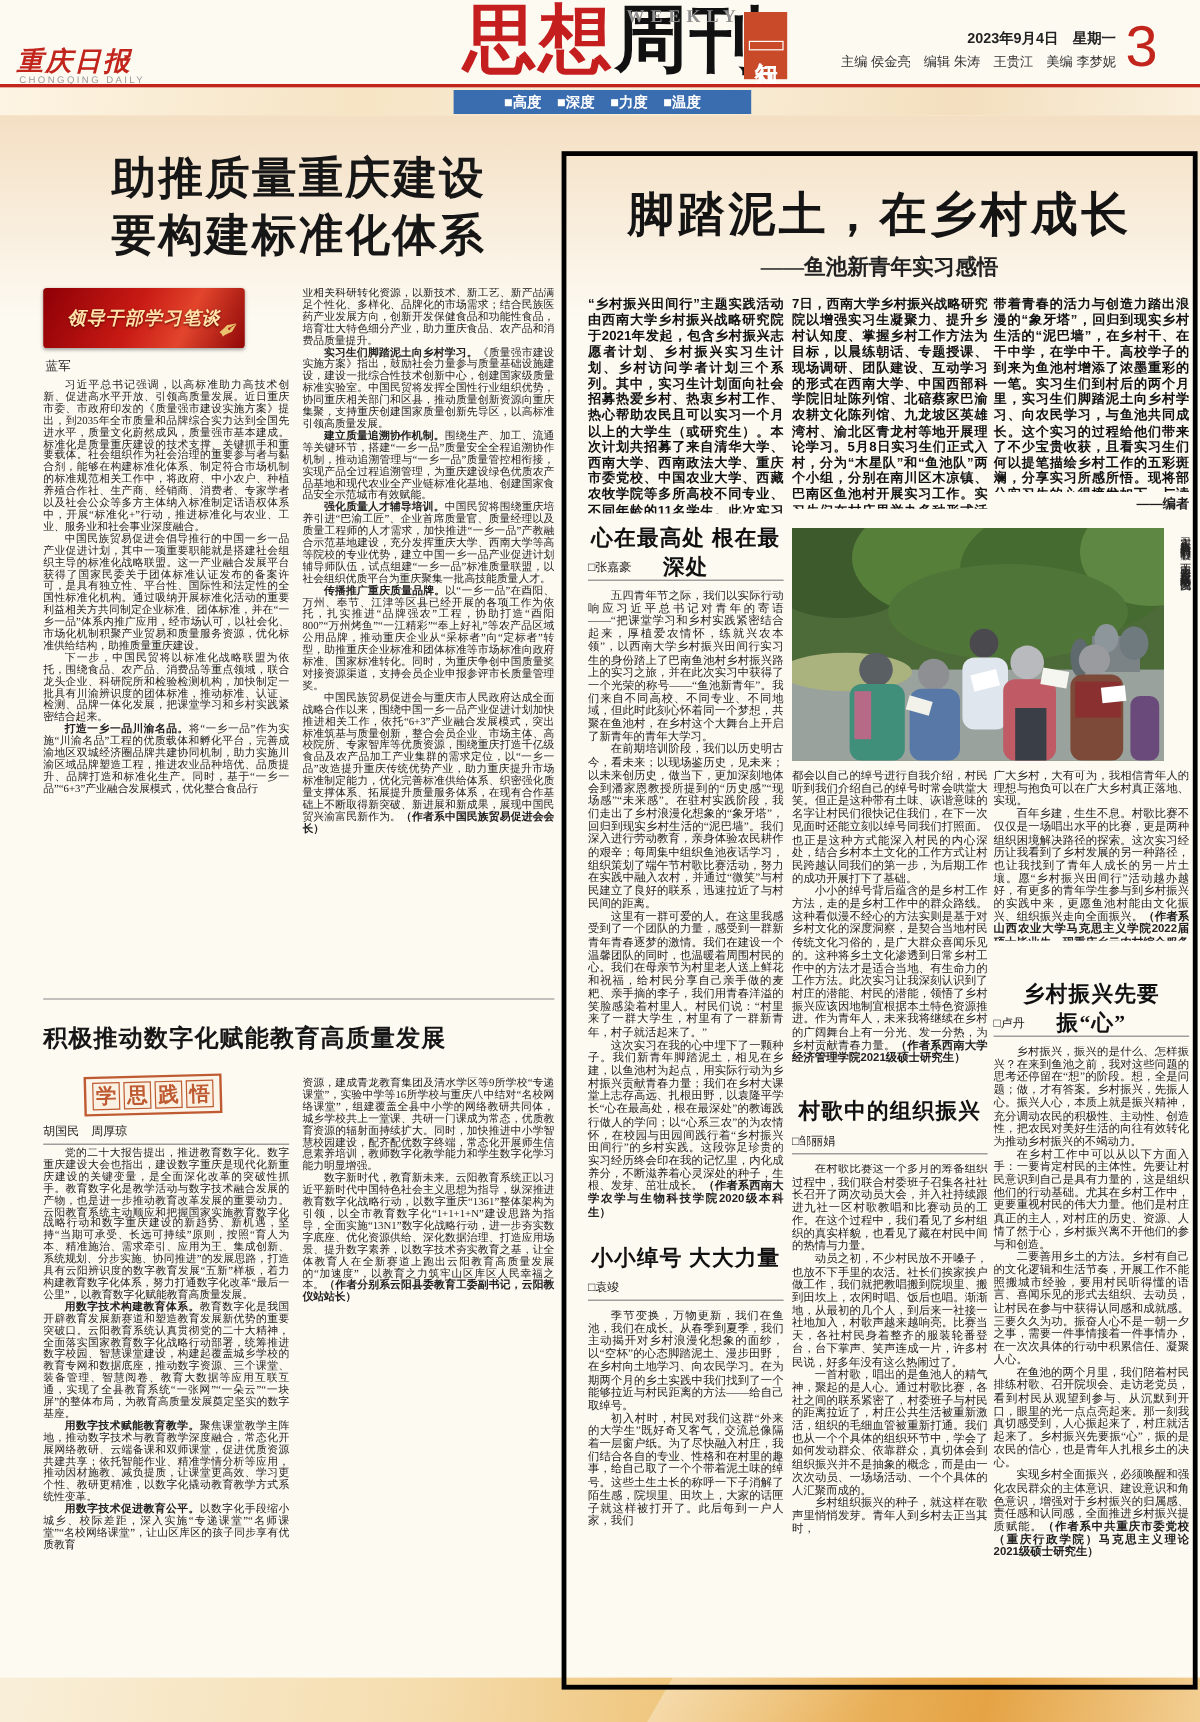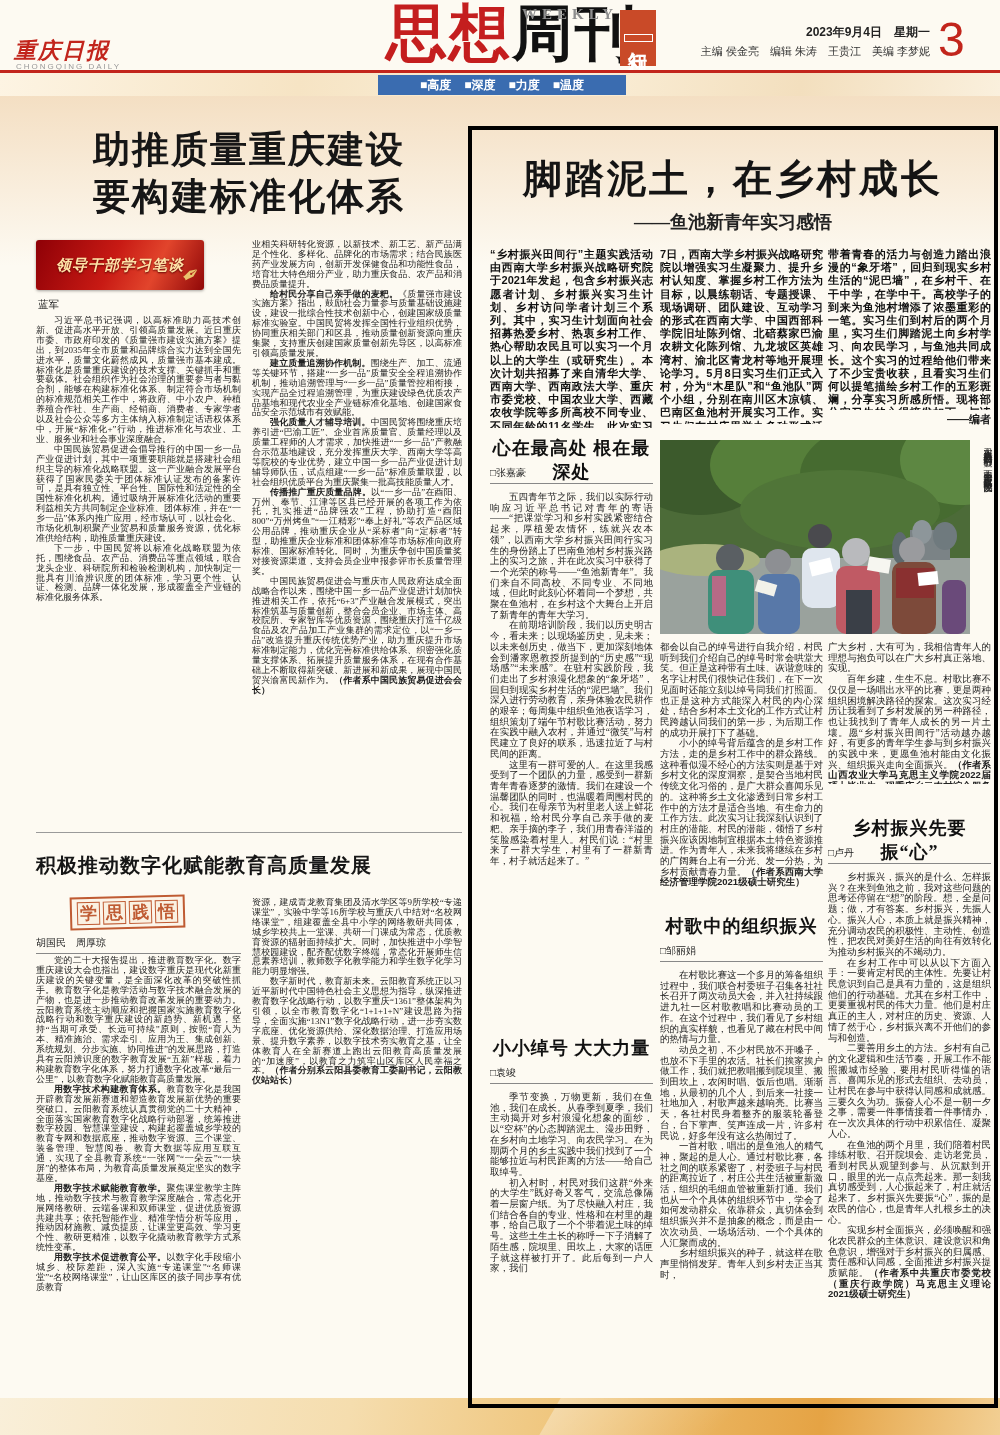--- a/index.html
+++ b/index.html
@@ -114,25 +114,26 @@
   <div>要构建标准化体系</div>
 </div>
 <div class="abs" id="a1-banner">
   <span class="txt">领导干部学习笔谈</span>
   <span class="pen">✒</span>
 </div>
 <div class="abs" id="a1-author">蓝军</div>
 <div class="abs fang" id="a1-col1">
     <p class="para">习近平总书记强调，以高标准助力高技术创新、促进高水平开放、引领高质量发展。近日重庆市委、市政府印发的《质量强市建设实施方案》提出，到2035年全市质量和品牌综合实力达到全国先进水平，质量文化蔚然成风，质量强市基本建成。标准化是质量重庆建设的技术支撑、关键抓手和重要载体。社会组织作为社会治理的重要参与者与黏合剂，能够在构建标准化体系、制定符合市场机制的标准规范相关工作中，将政府、中小农户、种植养殖合作社、生产商、经销商、消费者、专家学者以及社会公众等多方主体纳入标准制定话语权体系中，开展“标准化+”行动，推进标准化与农业、工业、服务业和社会事业深度融合。</p>
     <p class="para">中国民族贸易促进会倡导推行的中国一乡一品产业促进计划，其中一项重要职能就是搭建社会组织主导的标准化战略联盟。这一产业融合发展平台获得了国家民委关于团体标准认证发布的备案许可，是具有独立性、平台性、国际性和法定性的全国性标准化机构。通过吸纳开展标准化活动的重要利益相关方共同制定企业标准、团体标准，并在“一乡一品”体系内推广应用，经市场认可，以社会化、市场化机制积聚产业贸易和质量服务资源，优化标准供给结构，助推质量重庆建设。</p>
-    <p class="para">下一步，中国民贸将以标准化战略联盟为依托，围绕食品、农产品、消费品等重点领域，联合龙头企业、科研院所和检验检测机构，加快制定一批具有川渝辨识度的团体标准，学习更个性、认证、检测、品牌一体化发展，形成覆盖全产业链的标准化服务体系。</p>
+    <p class="para">下一步，中国民贸将以标准化战略联盟为依托，围绕食品、农产品、消费品等重点领域，联合龙头企业、科研院所和检验检测机构，加快制定一批具有川渝辨识度的团体标准，推动标准、认证、检测、品牌一体化发展，把课堂学习和乡村实践紧密结合起来。</p>
+    <p class="para"><b class="lead">打造一乡一品川渝名品。</b>将“一乡一品”作为实施“川渝名品”工程的优质载体和孵化平台，完善成渝地区双城经济圈品牌共建协同机制，助力实施川渝区域品牌塑造工程，推进农业品种培优、品质提升、品牌打造和标准化生产。同时，基于“一乡一品”“6+3”产业融合发展模式，优化整合食品行</p>
   </div>
 <div class="abs fang" id="a1-col2">
     <p class="para noind">业相关科研转化资源，以新技术、新工艺、新产品满足个性化、多样化、品牌化的市场需求；结合民族医药产业发展方向，创新开发保健食品和功能性食品，培育壮大特色细分产业，助力重庆食品、农产品和消费品质量提升。</p>
-    <p class="para"><b class="lead">给村民分享自己亲手做的麦粑。</b>《质量强市建设实施方案》指出，鼓励社会力量参与质量基础设施建设，建设一批综合性技术创新中心，创建国家级质量标准实验室。中国民贸将发挥全国性行业组织优势，协同重庆相关部门和区县，推动质量创新资源向重庆集聚，支持重庆创建国家质量创新先导区，以高标准引领高质量发展。</p>
+    <p class="para"><b class="lead">实习生们脚踏泥土向乡村学习。</b>《质量强市建设实施方案》指出，鼓励社会力量参与质量基础设施建设，建设一批综合性技术创新中心，创建国家级质量标准实验室。中国民贸将发挥全国性行业组织优势，协同重庆相关部门和区县，推动质量创新资源向重庆集聚，支持重庆创建国家质量创新先导区，以高标准引领高质量发展。</p>
     <p class="para"><b class="lead">建立质量追溯协作机制。</b>围绕生产、加工、流通等关键环节，搭建“一乡一品”质量安全全程追溯协作机制，推动追溯管理与“一乡一品”质量管控相衔接，实现产品全过程追溯管理，为重庆建设绿色优质农产品基地和现代农业全产业链标准化基地、创建国家食品安全示范城市有效赋能。</p>
     <p class="para"><b class="lead">强化质量人才辅导培训。</b>中国民贸将围绕重庆培养引进“巴渝工匠”、企业首席质量官、质量经理以及质量工程师的人才需求，加快推进“一乡一品”产教融合示范基地建设，充分发挥重庆大学、西南大学等高等院校的专业优势，建立中国一乡一品产业促进计划辅导师队伍，试点组建“一乡一品”标准质量联盟，以社会组织优质平台为重庆聚集一批高技能质量人才。</p>
     <p class="para"><b class="lead">传播推广重庆质量品牌。</b>以“一乡一品”在酉阳、万州、奉节、江津等区县已经开展的各项工作为依托，扎实推进“品牌强农”工程，协助打造“酉阳800”“万州烤鱼”“一江精彩”“奉上好礼”等农产品区域公用品牌，推动重庆企业从“采标者”向“定标者”转型，助推重庆企业标准和团体标准等市场标准向政府标准、国家标准转化。同时，为重庆争创中国质量奖对接资源渠道，支持会员企业申报参评市长质量管理奖。</p>
     <p class="para">中国民族贸易促进会与重庆市人民政府达成全面战略合作以来，围绕中国一乡一品产业促进计划加快推进相关工作，依托“6+3”产业融合发展模式，突出标准筑基与质量创新，整合会员企业、市场主体、高校院所、专家智库等优质资源，围绕重庆打造千亿级食品及农产品加工产业集群的需求定位，以“一乡一品”改造提升重庆传统优势产业，助力重庆提升市场标准制定能力，优化完善标准供给体系、织密强化质量支撑体系、拓展提升质量服务体系，在现有合作基础上不断取得新突破、新进展和新成果，展现中国民贸兴渝富民新作为。<b class="tail">（作者系中国民族贸易促进会会长）</b></p>
   </div>
 
 <div class="abs" id="divider"></div>
 
 <div class="abs" id="a2-headline">积极推动数字化赋能教育高质量发展</div>
 <div class="abs" id="a2-stamp">
@@ -198,20 +199,21 @@
     </svg>
   </div>
   <div class="abs" id="f-caption">实习生正在教村民们唱村歌。（西南大学乡村振兴战略研究院供图）</div>
 
   <div class="abs essay-title ea-title">心在最高处 根在最深处</div>
   <div class="abs author-row ea-author">□张嘉豪</div>
   <div class="abs kai ea-body">
       <p class="para">五四青年节之际，我们以实际行动响应习近平总书记对青年的寄语——“把课堂学习和乡村实践紧密结合起来，厚植爱农情怀，练就兴农本领”，以西南大学乡村振兴田间行实习生的身份踏上了巴南鱼池村乡村振兴路上的实习之旅，并在此次实习中获得了一个光荣的称号——“鱼池新青年”。我们来自不同高校、不同专业、不同地域，但此时此刻心怀着同一个梦想，共聚在鱼池村，在乡村这个大舞台上开启了新青年的青年大学习。</p>
       <p class="para">在前期培训阶段，我们以历史明古今，看未来；以现场鉴历史，见未来；以未来创历史，做当下，更加深刻地体会到潘家恩教授所提到的“历史感”“现场感”“未来感”。在驻村实践阶段，我们走出了乡村浪漫化想象的“象牙塔”，回归到现实乡村生活的“泥巴墙”。我们深入进行劳动教育，亲身体验农民耕作的艰辛；每周集中组织鱼池夜话学习，组织策划了端午节村歌比赛活动，努力在实践中融入农村，并通过“微笑”与村民建立了良好的联系，迅速拉近了与村民间的距离。</p>
       <p class="para">这里有一群可爱的人。在这里我感受到了一个团队的力量，感受到一群新青年青春逐梦的激情。我们在建设一个温馨团队的同时，也温暖着周围村民的心。我们在母亲节为村里老人送上鲜花和祝福，给村民分享自己亲手做的麦粑、亲手摘的李子，我们用青春洋溢的笑脸感染着村里人。村民们说：“村里来了一群大学生，村里有了一群新青年，村子就活起来了。”</p>
+      <p class="para">这次实习在我的心中埋下了一颗种子。我们新青年脚踏泥土，相见在乡建，以鱼池村为起点，用实际行动为乡村振兴贡献青春力量；我们在乡村大课堂上志存高远、扎根田野，以袁隆平学长“心在最高处，根在最深处”的教诲践行做人的学问；以“心系三农”的为农情怀，在校园与田园间践行着“乡村振兴田间行”的乡村实践。这段弥足珍贵的实习经历终会印在我的记忆里，内化成养分，不断滋养着心灵深处的种子，生根、发芽、茁壮成长。<b class="tail">（作者系西南大学农学与生物科技学院2020级本科生）</b></p>
     </div>
 
   <div class="abs essay-title eb-title">小小绰号 大大力量</div>
   <div class="abs author-row eb-author">□袁竣</div>
   <div class="abs kai eb-body1">
       <p class="para">季节变换，万物更新，我们在鱼池，我们在成长。从春季到夏季，我们主动揭开对乡村浪漫化想象的面纱，以“空杯”的心态脚踏泥土、漫步田野，在乡村向土地学习、向农民学习。在为期两个月的乡土实践中我们找到了一个能够拉近与村民距离的方法——给自己取绰号。</p>
       <p class="para">初入村时，村民对我们这群“外来的大学生”既好奇又客气，交流总像隔着一层窗户纸。为了尽快融入村庄，我们结合各自的专业、性格和在村里的趣事，给自己取了一个个带着泥土味的绰号。这些土生土长的称呼一下子消解了陌生感，院坝里、田坎上，大家的话匣子就这样被打开了。此后每到一户人家，我们</p>
     </div>
   <div class="abs kai eb-body2">
       <p class="para noind">都会以自己的绰号进行自我介绍，村民听到我们介绍自己的绰号时常会哄堂大笑。但正是这种带有土味、诙谐意味的名字让村民们很快记住我们，在下一次见面时还能立刻以绰号同我们打照面。也正是这种方式能深入村民的内心深处，结合乡村本土文化的工作方式让村民跨越认同我们的第一步，为后期工作的成功开展打下了基础。</p>

